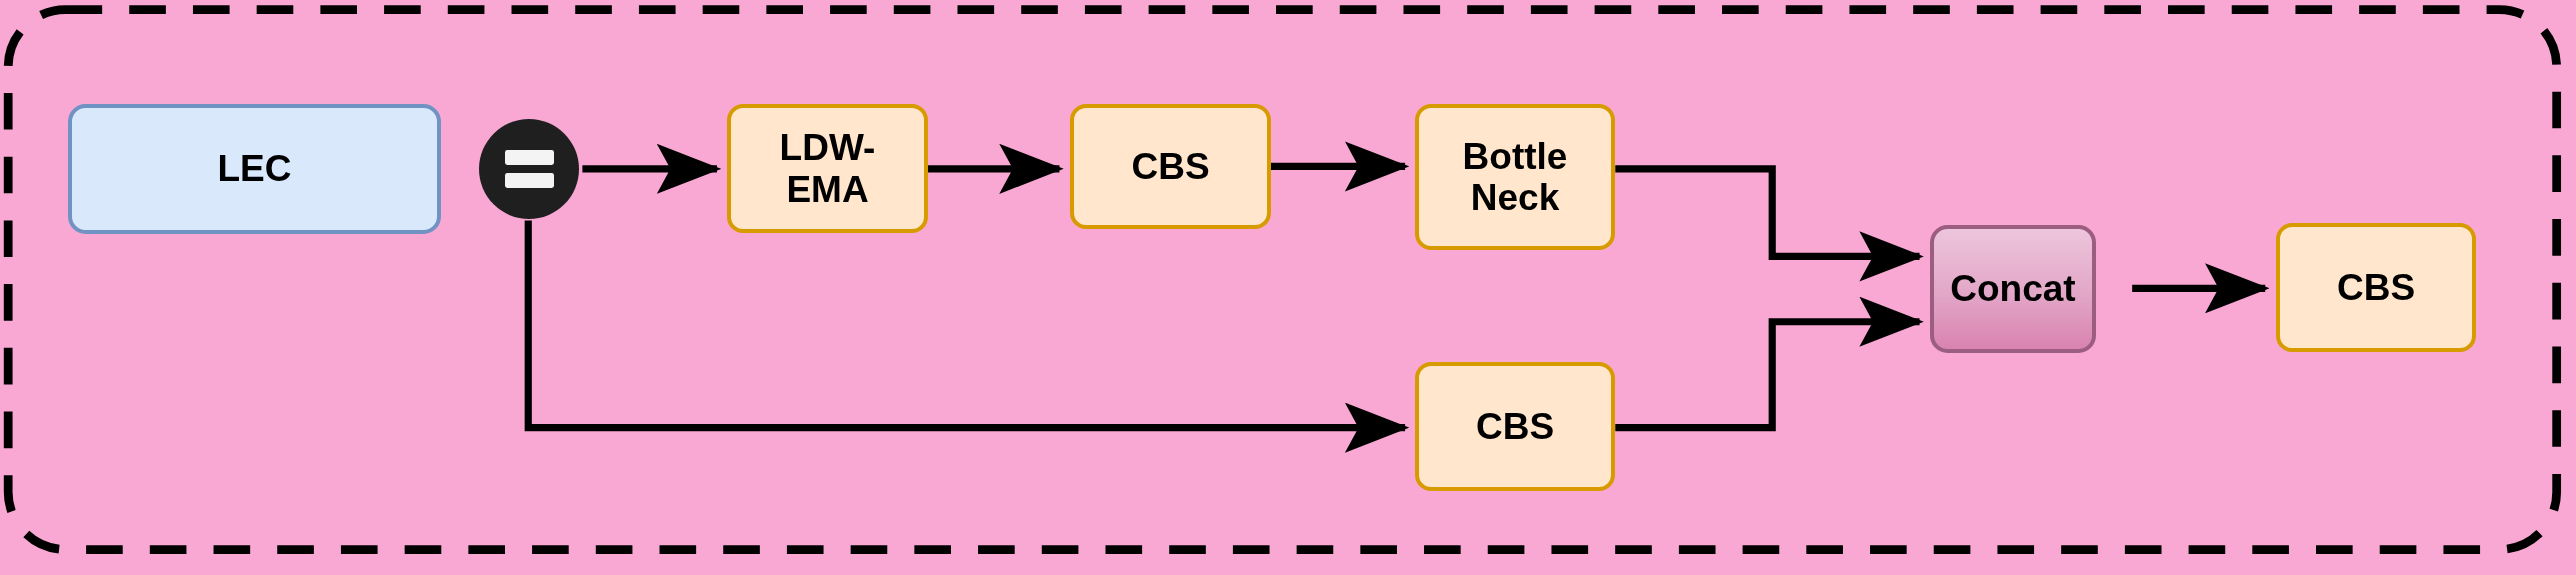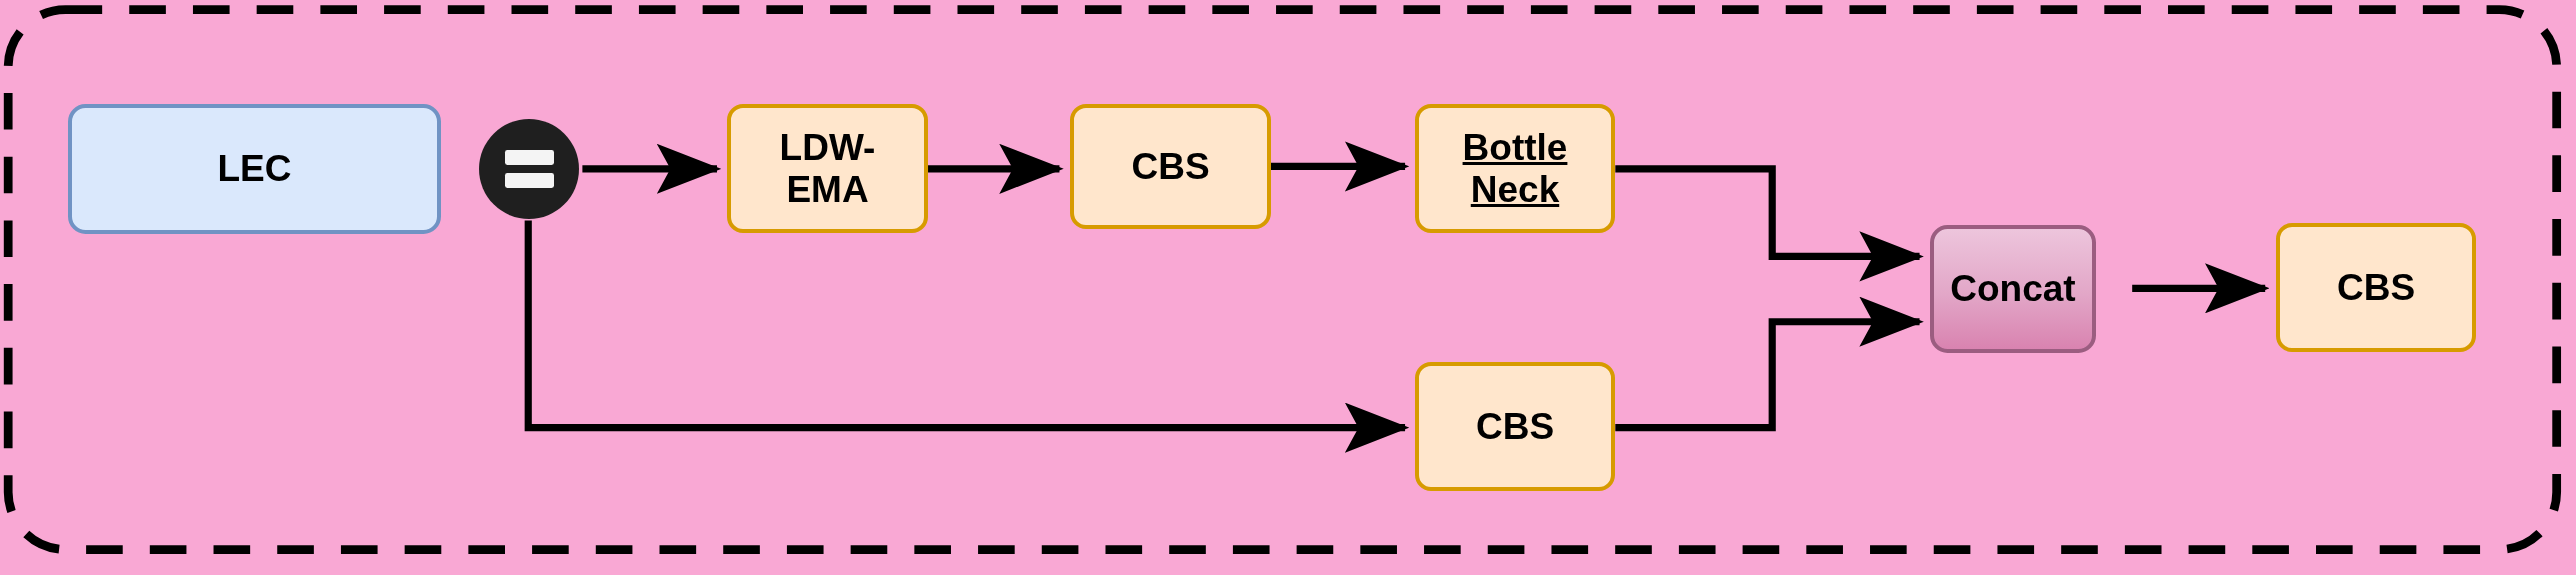--- a/index.html
+++ b/index.html
@@ -113,21 +113,21 @@
 
   <div class="node node-cbs" style="left:727px; top:104px; width:201px; height:129px;">
     <span>LDW-
 EMA</span>
   </div>
 
   <div class="node node-cbs" style="left:1070px; top:104px; width:201px; height:125px;">
     <span>CBS</span>
   </div>
 
-  <div class="node node-cbs" style="left:1415px; top:104px; width:200px; height:129px;text-decoration:underline;">
+  <div class="node node-cbs" style="left:1415px; top:104px; width:200px; height:146px;">
     <span>Bottle
 Neck</span>
   </div>
 
   <div class="node node-cbs" style="left:1415px; top:362px; width:200px; height:129px;">
     <span>CBS</span>
   </div>
 
   <div class="node node-concat" style="left:1930px; top:225px; width:166px; height:128px;">
     <span>Concat</span>

